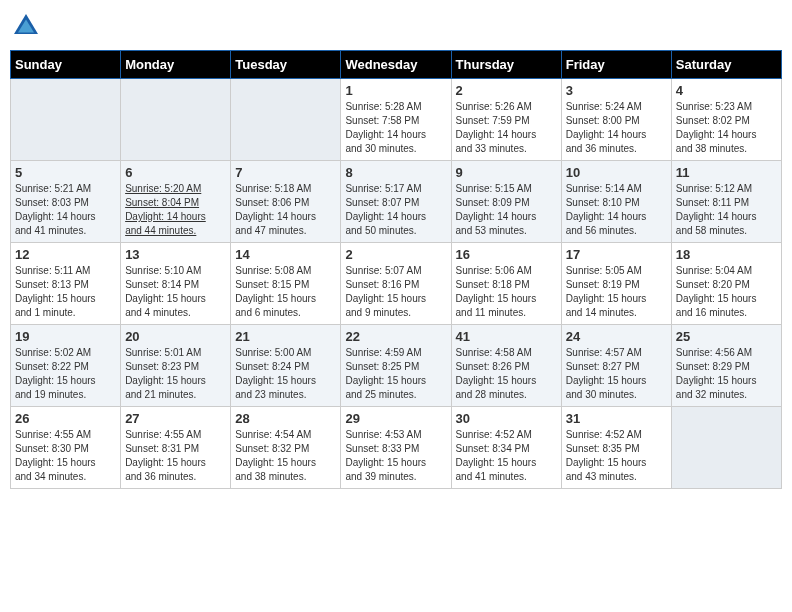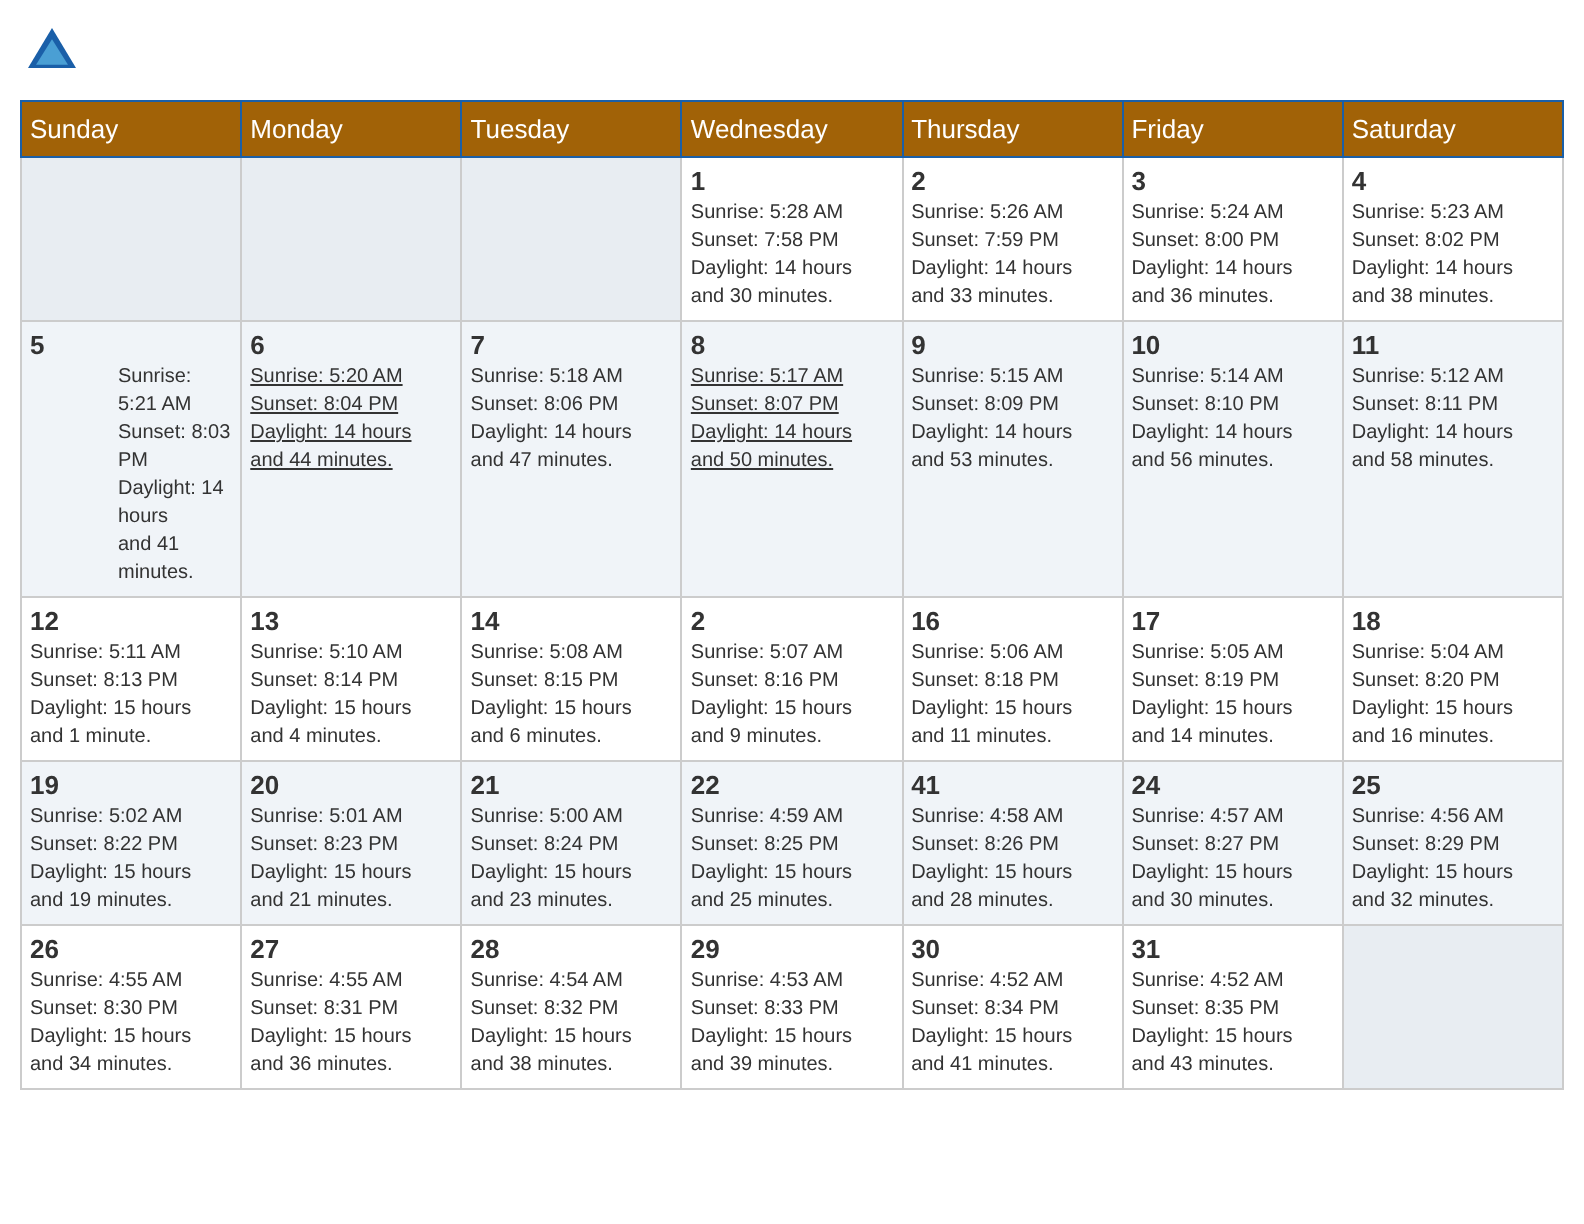--- a/index.html
+++ b/index.html
@@ -51,26 +51,26 @@
     .location {
       font-size: 16px;
       color: #555;
     }
     table {
       width: 100%;
       border-collapse: collapse;
       font-size: 11px;
     }
     thead tr th {
-      background-color: #a16207;
+      background-color: #000000;
       color: #fff;
       padding: 6px 4px;
       text-align: left;
       font-size: 13px;
-      font-weight: normal;
+      font-weight: bold;
       border: 1px solid #1a5fa8;
     }
     tbody tr td {
       border: 1px solid #ccc;
       vertical-align: top;
       padding: 4px;
       width: calc(100% / 7);
       min-height: 80px;
     }
     tbody tr:nth-child(odd) td {
@@ -157,42 +157,42 @@
           <span class="day-number">4</span>
           <div class="day-info" style="white-space: pre-line;">Sunrise: 5:23 AM
 Sunset: 8:02 PM
 Daylight: 14 hours
 and 38 minutes.</div>
         </td>
       </tr>
       <tr>
         <td>
           <span class="day-number">5</span>
-          <div class="day-info" style="white-space: pre-line; margin-left: 44px;">Sunrise: 5:21 AM
+          <div class="day-info" style="white-space: pre-line;">Sunrise: 5:21 AM
 Sunset: 8:03 PM
 Daylight: 14 hours
 and 41 minutes.</div>
         </td>
         <td>
           <span class="day-number">6</span>
           <div class="day-info" style="white-space: pre-line; text-decoration: underline;">Sunrise: 5:20 AM
 Sunset: 8:04 PM
 Daylight: 14 hours
 and 44 minutes.</div>
         </td>
         <td>
           <span class="day-number">7</span>
           <div class="day-info" style="white-space: pre-line;">Sunrise: 5:18 AM
 Sunset: 8:06 PM
 Daylight: 14 hours
 and 47 minutes.</div>
         </td>
         <td>
           <span class="day-number">8</span>
-          <div class="day-info" style="white-space: pre-line; text-decoration: underline;">Sunrise: 5:17 AM
+          <div class="day-info" style="white-space: pre-line;">Sunrise: 5:17 AM
 Sunset: 8:07 PM
 Daylight: 14 hours
 and 50 minutes.</div>
         </td>
         <td>
           <span class="day-number">9</span>
           <div class="day-info" style="white-space: pre-line;">Sunrise: 5:15 AM
 Sunset: 8:09 PM
 Daylight: 14 hours
 and 53 minutes.</div>

